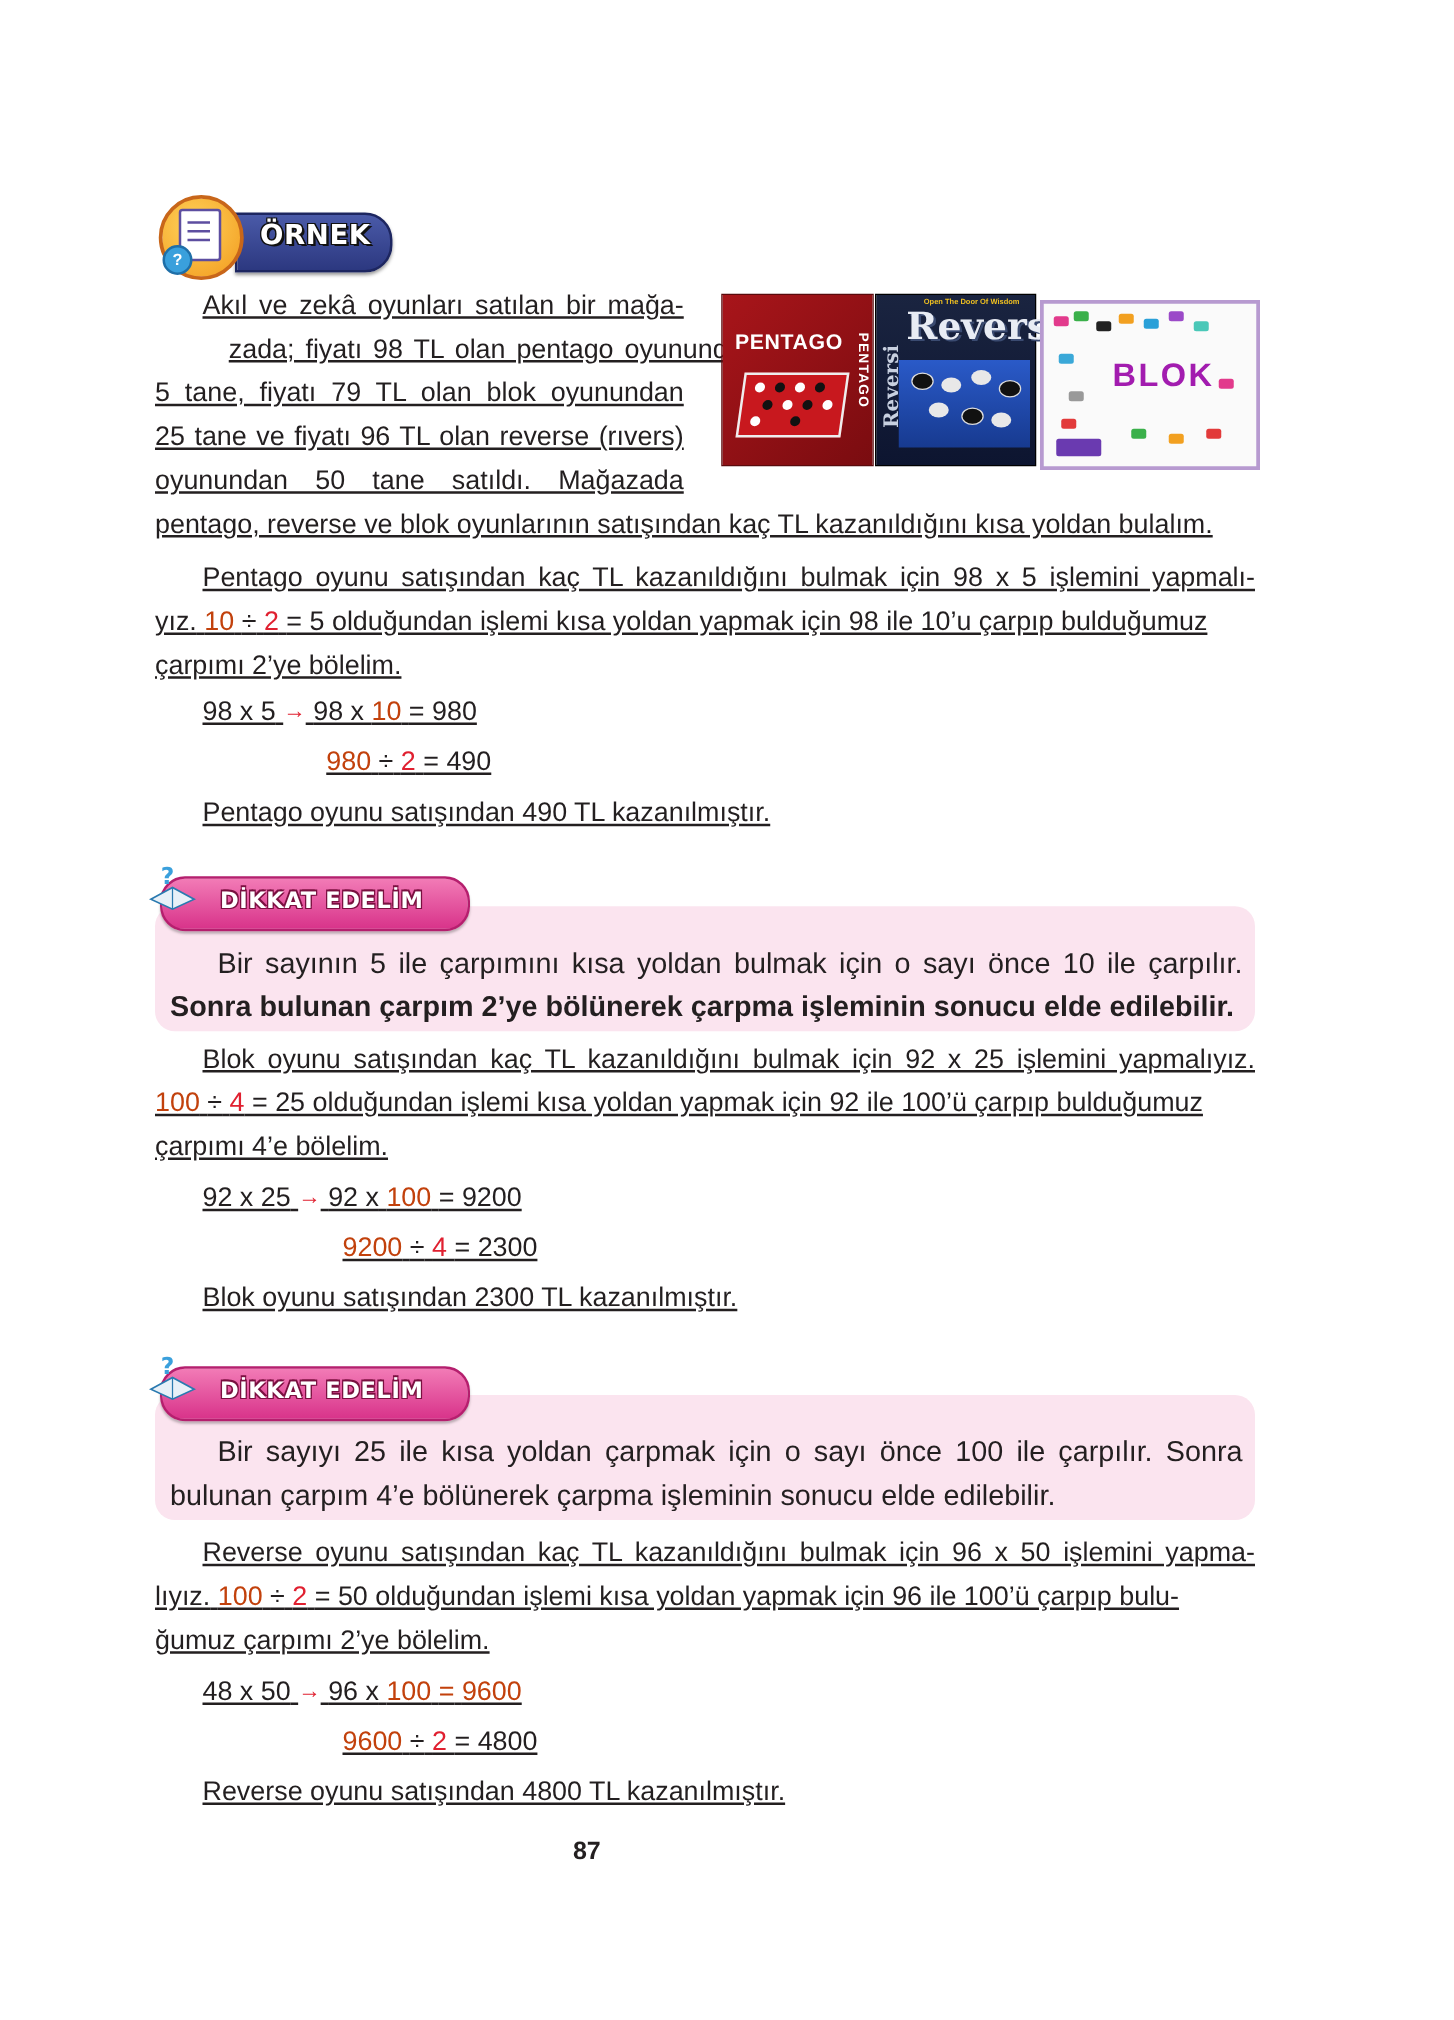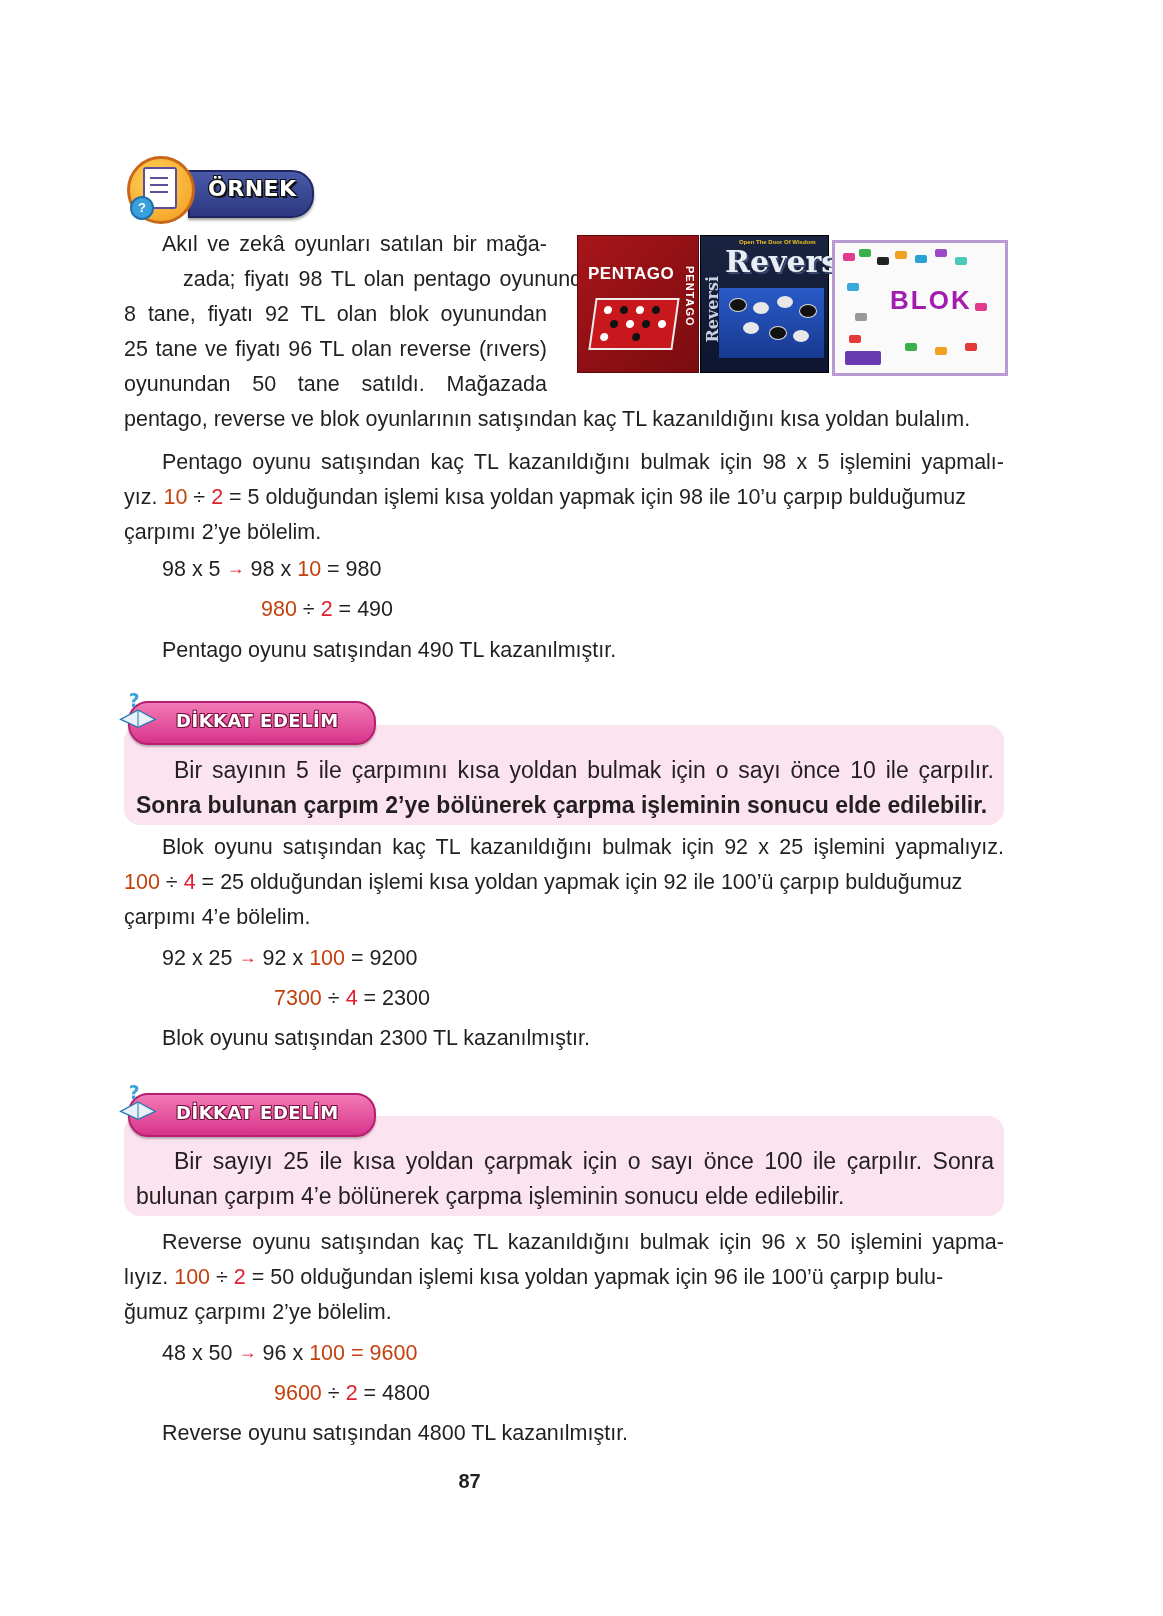--- a/index.html
+++ b/index.html
@@ -1,18 +1,18 @@
 <!DOCTYPE html>
 <html><head>
 <meta charset="utf-8">
 <style>
   html,body{margin:0;padding:0;background:#fff;}
   body{width:1163px;height:1616px;position:relative;font-family:"Liberation Sans",sans-serif;color:#231f20;overflow:hidden;}
   .abs{position:absolute;}
-  .txt{font-size:21.5px;line-height:35px;}
+  .txt{font-size:21.5px;line-height:35px;text-decoration:underline;}
   .just{text-align:justify;text-align-last:justify;}
   .blue{color:#c2410c;}
   .red{color:#e02030;}
   .arrow{color:#e02030;font-size:18px;display:inline-block;transform:translateY(-2px);}
   
   .ornek-pill{left:188px;top:170px;width:122px;height:44px;border-radius:0 22px 22px 0;background:linear-gradient(#4a5aa8,#2c3880);box-shadow:0 2px 3px rgba(0,0,0,.4);border:2px solid #1d2660;}
   .ornek-label{left:208px;top:176px;font-size:22px;font-weight:bold;color:#fff;letter-spacing:0.5px;text-shadow:2px 2px 0 #111,-1px -1px 0 #111,1px -1px 0 #111,-1px 1px 0 #111;font-family:"DejaVu Sans",sans-serif;}
   .ornek-circle{left:127px;top:156px;width:62px;height:62px;border-radius:50%;background:radial-gradient(circle at 40% 35%,#ffd35a,#f29a1e);border:3px solid #c8661a;}
   .clip{left:143px;top:167px;width:30px;height:38px;background:#fff;border:2px solid #5d4ea0;border-radius:3px;}
   .clip-line{height:2px;background:#5d4ea0;position:absolute;left:5px;width:18px;}
@@ -48,21 +48,21 @@
 <div class="abs clip">
   <div class="clip-line" style="top:8px"></div>
   <div class="clip-line" style="top:15px"></div>
   <div class="clip-line" style="top:22px"></div>
 </div>
 <div class="abs qbubble">?</div>
 <div class="abs ornek-label">ÖRNEK</div>
 
 <div class="abs txt just" style="left:162px;top:227px;width:385px;">Akıl ve zekâ oyunları satılan bir mağa-</div>
 <div class="abs txt just" style="left:136px;top:262px;width:423px;margin-left:47px;">zada; fiyatı 98 TL olan pentago oyunundan</div>
-<div class="abs txt just" style="left:124px;top:297px;width:423px;">8 tane, fiyatı 92 TL olan blok oyunundan</div>
+<div class="abs txt just" style="left:124px;top:297px;width:423px;">5 tane, fiyatı 79 TL olan blok oyunundan</div>
 <div class="abs txt just" style="left:124px;top:332px;width:423px;">25 tane ve fiyatı 96 TL olan reverse (rıvers)</div>
 <div class="abs txt just" style="left:124px;top:367px;width:423px;">oyunundan 50 tane satıldı. Mağazada</div>
 <div class="abs txt" style="left:124px;top:402px;width:890px;">pentago, reverse ve blok oyunlarının satışından kaç TL kazanıldığını kısa yoldan bulalım.</div>
 
 <div class="box pentago">
   <div class="title">PENTAGO</div>
   <div class="side">PENTAGO</div>
   <div class="board">
     <div class="dot" style="left:8px;top:6px;background:#fff"></div>
     <div class="dot" style="left:24px;top:6px;background:#111"></div>
@@ -155,21 +155,21 @@
 </div>
 <div class="abs txt" style="left:124px;top:900px;">çarpımı 4’e bölelim.</div>
 <div class="abs txt" style="left:162px;top:941px;white-space:nowrap;">
   <span>92 x 25</span>
   <span class="arrow">→</span>
   <span>92 x</span>
   <span class="blue">100</span>
   <span>= 9200</span>
 </div>
 <div class="abs txt" style="left:274px;top:981px;white-space:nowrap;">
-  <span class="blue">7300</span>
+  <span class="blue">9200</span>
   <span>÷</span>
   <span class="red">4</span>
   <span>= 2300</span>
 </div>
 <div class="abs txt" style="left:162px;top:1021px;">Blok oyunu satışından 2300 TL kazanılmıştır.</div>
 
 <div class="abs dk-box" style="left:124px;top:1116px;width:880px;height:100px;"></div>
 <div class="abs dk-pill" style="left:128px;top:1093px;"></div>
 <svg class="abs dk-book" style="left:108px;top:1082px;" viewBox="0 0 60 60">
   <text x="16" y="26" font-size="28" font-weight="bold" fill="#3aa0dc" font-family="DejaVu Sans">?</text>

